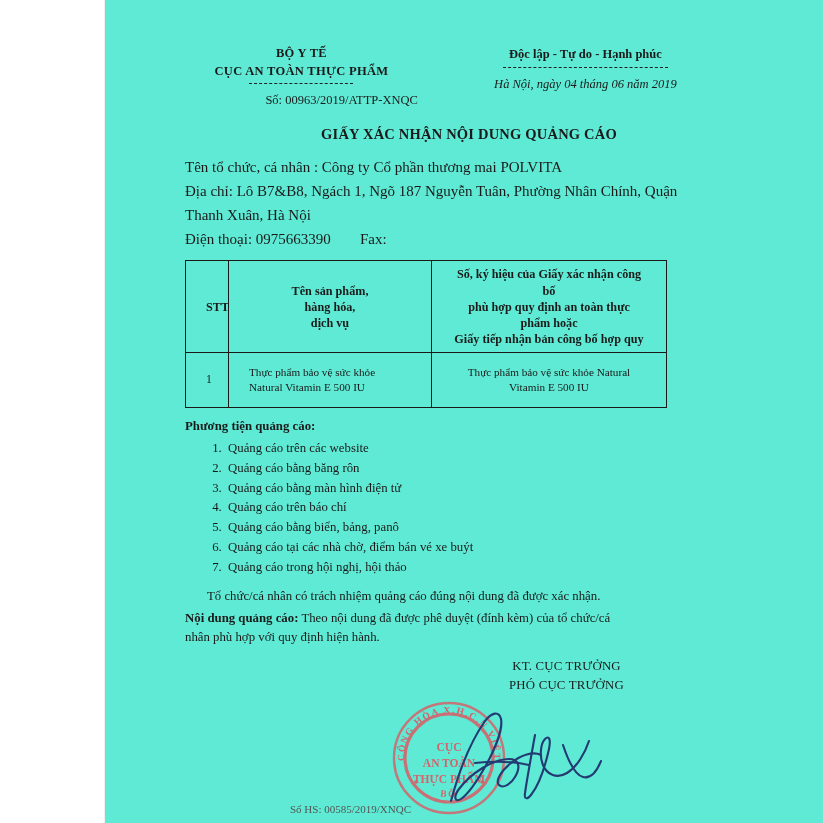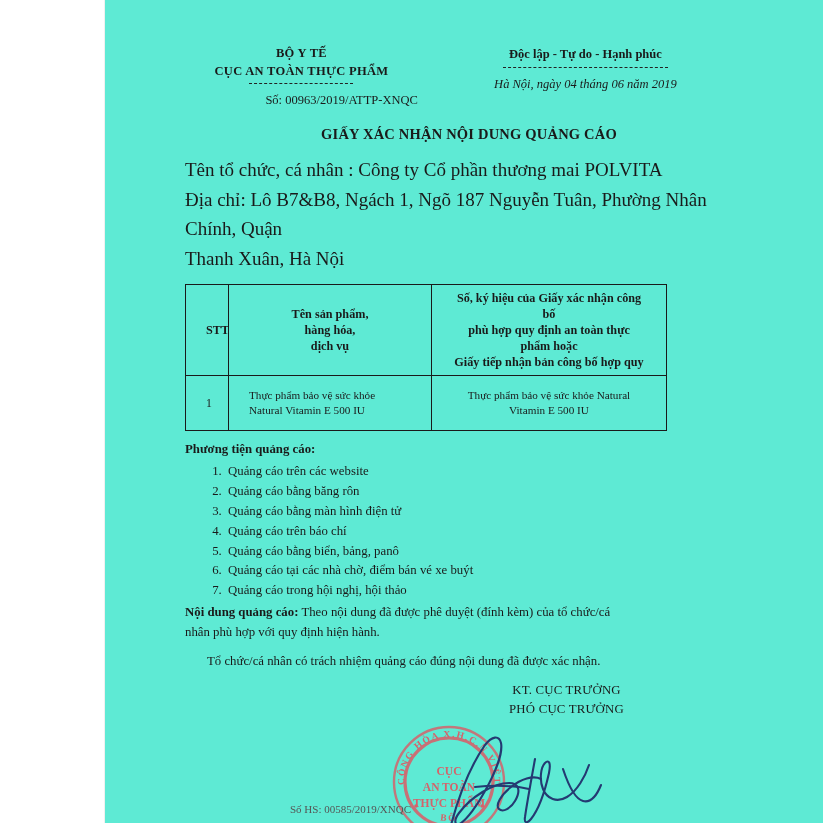--- a/index.html
+++ b/index.html
@@ -42,21 +42,21 @@
     font-size:12.5px; font-style:italic; margin-top:9px; text-align:center;
   }
 
   
   .title {
     text-align:center; font-weight:bold; font-size:14.5px;
     letter-spacing:.2px; margin-top:18px;
   }
 
   
-  .info { margin-top:13px; font-size:19px; line-height:1.52; }
+  .info { margin-top:13px; font-size:15px; line-height:1.52; }
   .info .row { margin-bottom:1px; }
   .fax-row { display:flex; }
   .fax-row .ph { width:175px; }
 
   
   table.main {
     border-collapse:collapse; margin-top:10px;
     width:481px; table-layout:fixed;
   }
   table.main td, table.main th {
@@ -128,20 +128,24 @@
       <div class="date">Hà Nội, ngày 04 tháng 06 năm 2019</div>
     </div>
   </div>
 
   <div class="title">GIẤY XÁC NHẬN NỘI DUNG QUẢNG CÁO</div>
 
   <div class="info">
     <div class="row">Tên tổ chức, cá nhân : Công ty Cổ phần thương mai POLVITA</div>
     <div class="row">Địa chỉ: Lô B7&amp;B8, Ngách 1, Ngõ 187 Nguyễn Tuân, Phường Nhân Chính, Quận</div>
     <div class="row">Thanh Xuân, Hà Nội</div>
+    <div class="row fax-row">
+      <span class="ph">Điện thoại: 0975663390</span>
+      <span>Fax:</span>
+    </div>
   </div>
 
   <table class="main">
     <colgroup>
       <col class="c-stt">
           <col class="c-name">
           <col class="c-num">
     </colgroup>
     <thead>
       <tr>
@@ -171,25 +175,25 @@
   <ol class="media">
     <li>Quảng cáo trên các website</li>
     <li>Quảng cáo bằng băng rôn</li>
     <li>Quảng cáo bằng màn hình điện tử</li>
     <li>Quảng cáo trên báo chí</li>
     <li>Quảng cáo bằng biển, bảng, panô</li>
     <li>Quảng cáo tại các nhà chờ, điểm bán vé xe buýt</li>
     <li>Quảng cáo trong hội nghị, hội thảo</li>
   </ol>
 
+  <div class="para indent">Tổ chức/cá nhân có trách nhiệm quảng cáo đúng nội dung đã được xác nhận.</div>
   <div class="para">
     <b>Nội dung quảng cáo:</b><span> Theo nội dung đã được phê duyệt (đính kèm) của tổ chức/cá</span><br>
     <span>nhân phù hợp với quy định hiện hành.</span>
   </div>
-  <div class="para indent">Tổ chức/cá nhân có trách nhiệm quảng cáo đúng nội dung đã được xác nhận.</div>
 
   <div class="sig">
     <div class="sig-title">
       <div>KT. CỤC TRƯỞNG</div>
       <div>PHÓ CỤC TRƯỞNG</div>
     </div>
 
     <div class="seal-wrap">
 
       <svg class="seal" width="118" height="118" viewBox="0 0 118 118">

